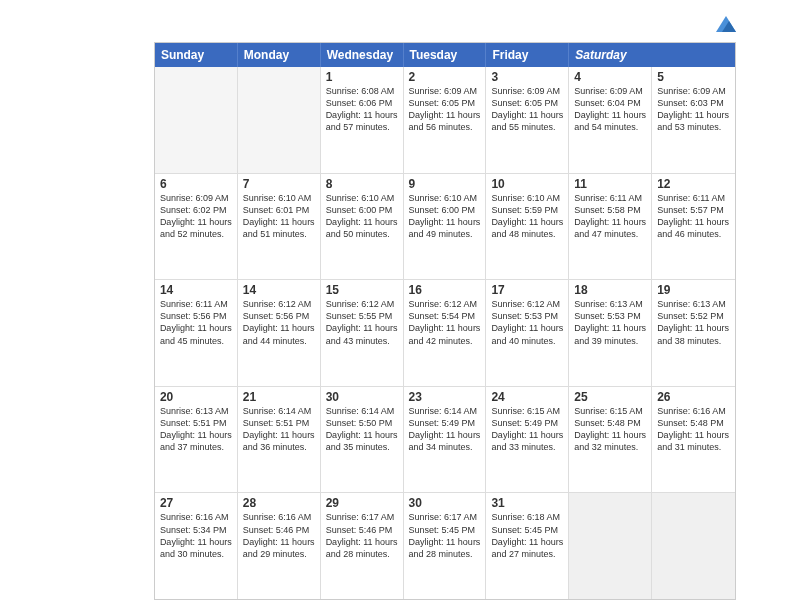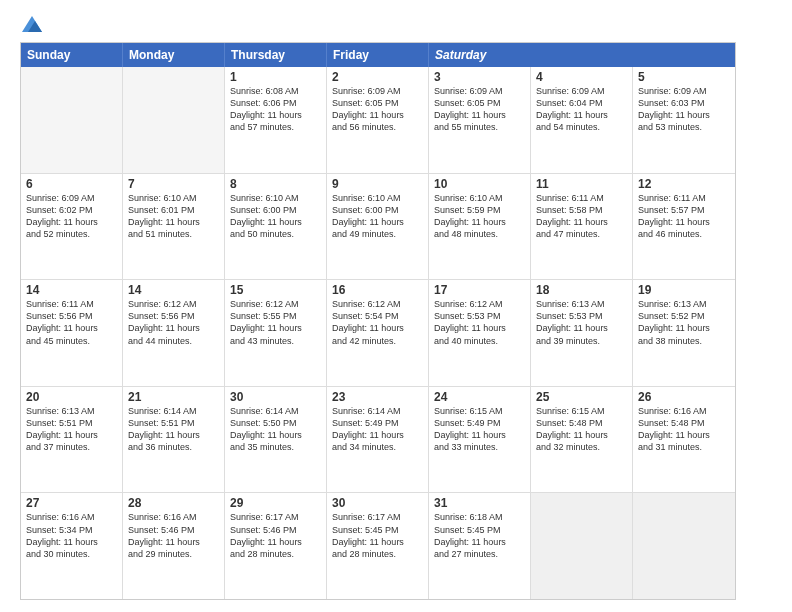--- a/index.html
+++ b/index.html
@@ -9,20 +9,21 @@
       width: 792px;
       height: 612px;
       overflow: hidden;
     }
     .page {
       width: 756px;
       height: 612px;
       padding: 16px 20px 12px 20px;
       display: flex;
       flex-direction: column;
+      align-items: flex-end;
     }
     .header {
       display: flex;
       justify-content: space-between;
       align-items: flex-start;
       margin-bottom: 10px;
     }
     .logo {
       display: flex;
       flex-direction: column;
@@ -128,21 +129,22 @@
     <div class="title-block">
       <h1></h1>
       <h2></h2>
     </div>
   </div>
 
   <div class="calendar">
     <div class="cal-header">
     <div class="cal-header-cell">Sunday</div>
         <div class="cal-header-cell">Monday</div>
-        <div class="cal-header-cell">Thursday</div>
+        <div class="cal-header-cell">Wednesday</div>
+        <div class="cal-header-cell">Tuesday</div>
         <div class="cal-header-cell">Friday</div>
         <div class="cal-header-cell">Saturday</div>
       </div>
     <div class="cal-body">
     <div class="cal-row">
           <div class="cal-cell empty"></div>
           <div class="cal-cell empty"></div>
           <div class="cal-cell">
             <span class="day-num">1</span>
             <span class="cell-line">Sunrise: 6:08 AM</span>

